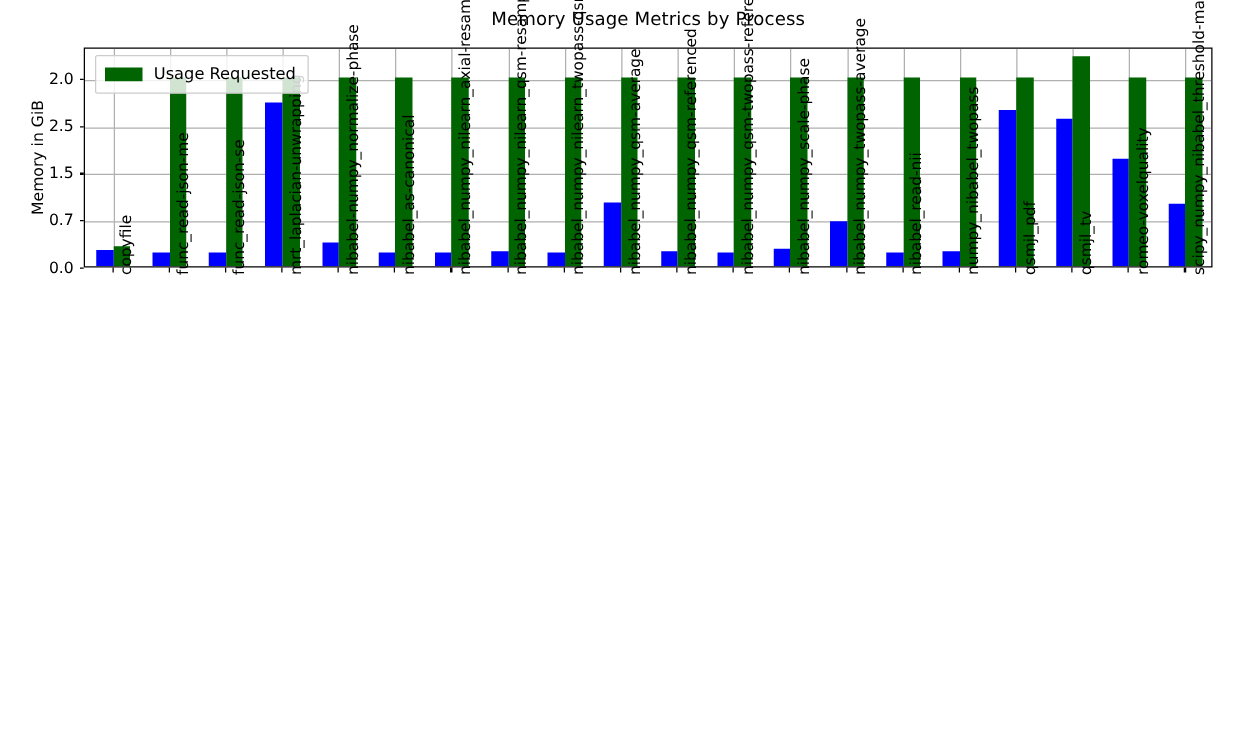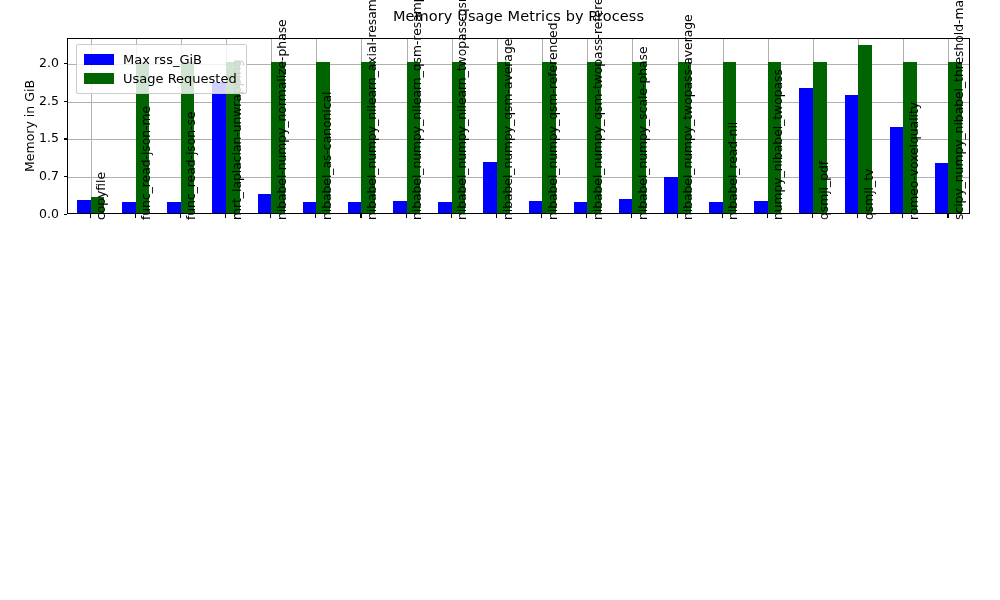--- a/index.html
+++ b/index.html
@@ -215,22 +215,18 @@
       <div class="xtick-label" style="left: 861.73px; top: 220px;">qsmjl_tv</div>
       <div class="xtick-mark" style="position: absolute; left: 902.27px; top: 214px;"></div>
       <div class="xtick-label" style="left: 906.88px; top: 220px;">romeo-voxelquality</div>
       <div class="xtick-mark" style="position: absolute; left: 947.42px; top: 214px;"></div>
       <div class="xtick-label" style="left: 952.02px; top: 220px;">scipy_numpy_nibabel_threshold-masking</div>
     </div>
 
 
   <div id="legend">
     <div class="legend-row">
-      <span class="legend-swatch" style="background: rgb(0, 0, 255);"></span>
-      <span class="legend-text">Max rss_GiB</span>
-    </div>
-    <div class="legend-row">
       <span class="legend-swatch" style="background: rgb(0, 100, 0);"></span>
       <span class="legend-text">Usage Requested</span>
     </div>
   </div>
 
 </div>
 
 </body></html>

